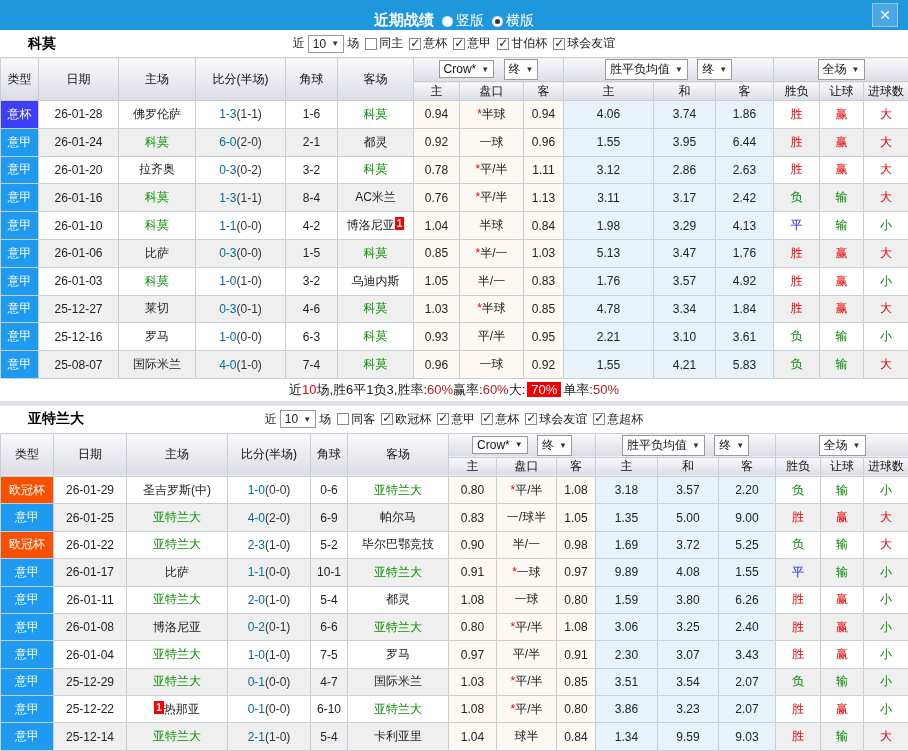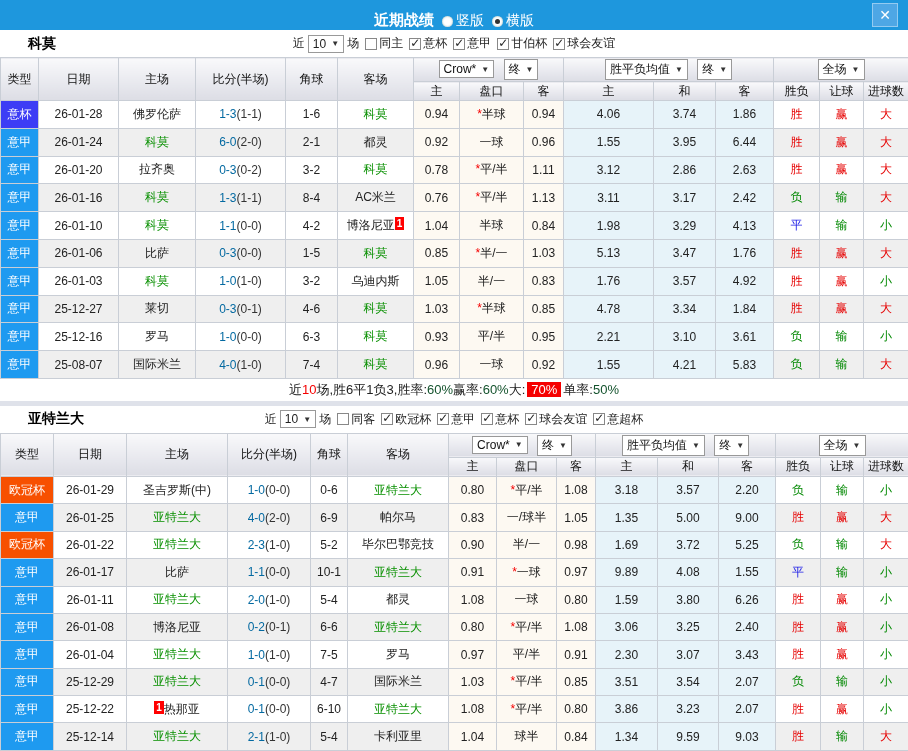--- a/index.html
+++ b/index.html
@@ -69,21 +69,21 @@
   .tbl1 col:nth-child(5){width:37px} .tbl1 col:nth-child(6){width:101px}
   .tbl1 col:nth-child(7){width:48px} .tbl1 col:nth-child(8){width:60px}
   .tbl1 col:nth-child(9){width:39px} .tbl1 col:nth-child(10){width:62px}
   .tbl1 col:nth-child(11){width:61px} .tbl1 col:nth-child(12){width:57px}
   .tbl1 col:nth-child(13){width:45px} .tbl1 col:nth-child(14){width:43px}
   .tbl1 col:nth-child(15){width:45px}
   
   .summary { height:22px; display:flex; align-items:center; justify-content:center;
     font-size:13px; color:#222; }
   .summary .red { color:#f50000; }
-  .summary .blue { color:#14532d; }
+  .summary .blue { color:#b91c1c; }
   .summary .hl { background:#f50000; color:#fff; padding:0 4px; margin:0 2px; }
   .separator { height:5px; background:#dfe2ea; }
 </style>
 </head>
 <body>
 
 <div>
 
   <div class="titlebar">
     <span class="title-text">近期战绩</span>

